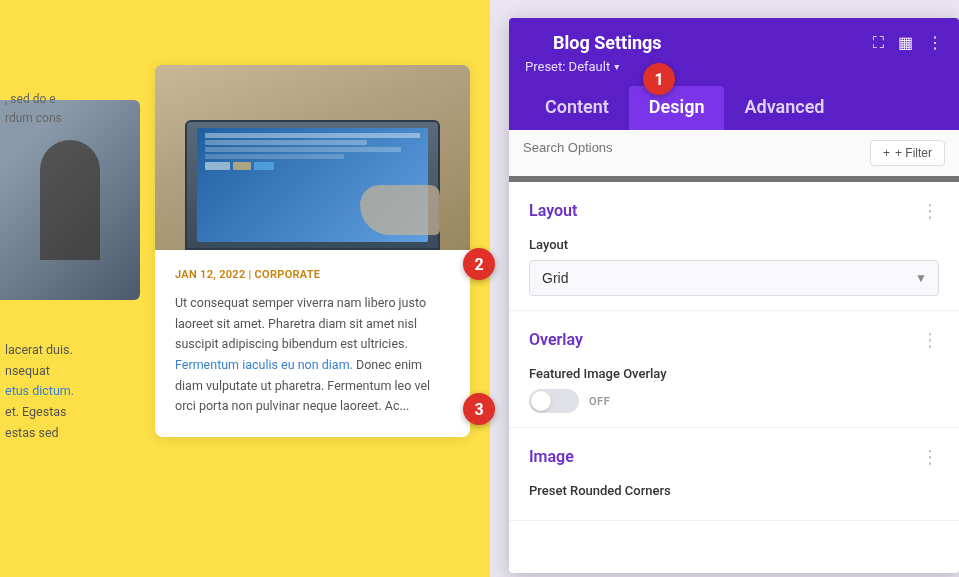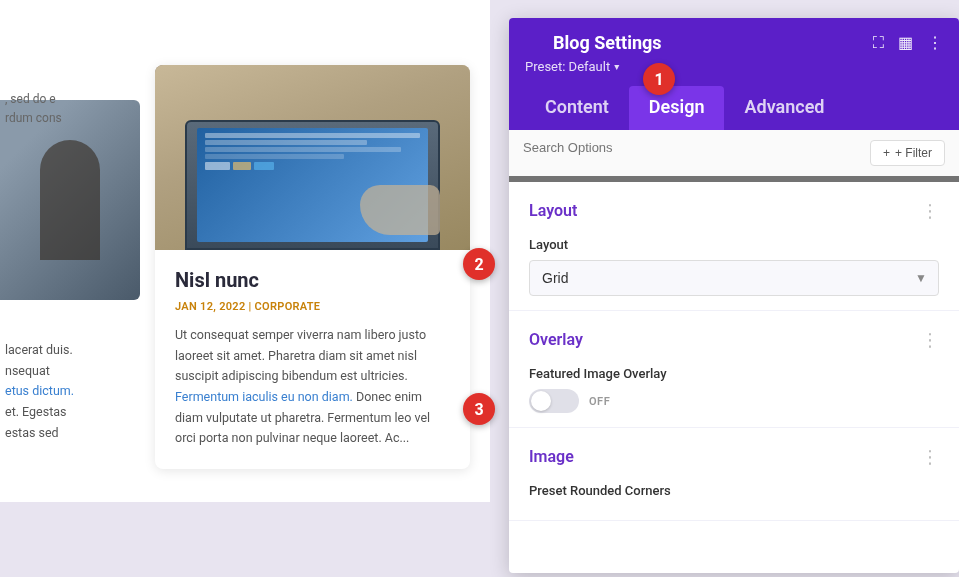--- a/index.html
+++ b/index.html
@@ -11,22 +11,22 @@
       background: #e8e4f0;
       position: relative;
     }
 
     
     .left-area {
       position: absolute;
       left: 0;
       top: 0;
       width: 490px;
-      height: 502px;
-      background: #ffffff;
+      height: 577px;
+      background: #fde047;
       overflow: hidden;
     }
 
     
     .blog-card {
       position: absolute;
       left: 155px;
       top: 65px;
       width: 315px;
       background: #fff;
@@ -406,21 +406,20 @@
               <div style="width:18px;height:8px;background:rgba(255,200,100,0.6);border-radius:1px;"></div>
               <div style="width:20px;height:8px;background:rgba(100,200,255,0.5);border-radius:1px;"></div>
             </div>
           </div>
         </div>
 
         <div style="position:absolute;bottom:15px;right:30px;width:80px;height:50px;background:rgba(200,180,150,0.7);border-radius:20px 10px 5px 30px;"></div>
       </div>
     </div>
     <div class="blog-card-body">
-      <div class="blog-card-title">Nisl nunc</div>
       <div class="blog-card-meta">
         <span style="color:#c8820a;">JAN 12, 2022 | CORPORATE</span>
       </div>
       <div class="blog-card-text">
         Ut consequat semper viverra nam libero justo laoreet sit amet. Pharetra diam sit amet nisl suscipit adipiscing bibendum est ultricies. <a>Fermentum iaculis eu non diam.</a> Donec enim diam vulputate ut pharetra. Fermentum leo vel orci porta non pulvinar neque laoreet. Ac...
       </div>
     </div>
   </div>
 
   <div class="partial-text">

